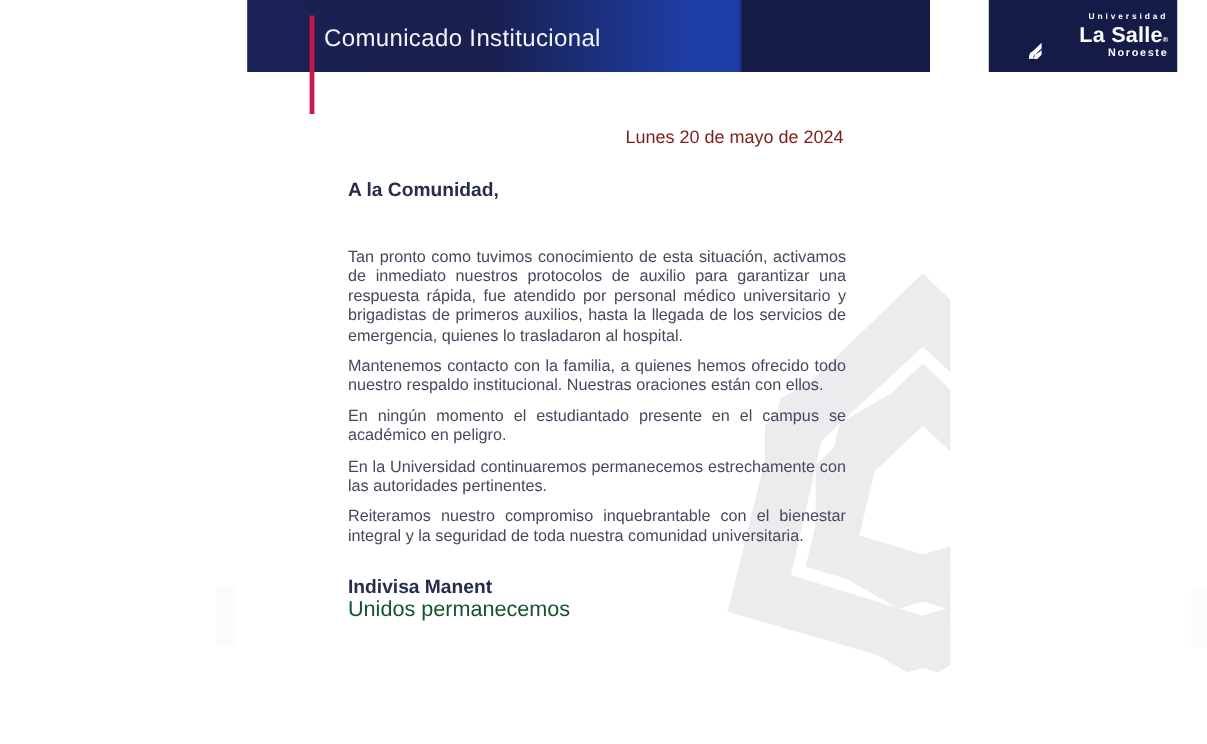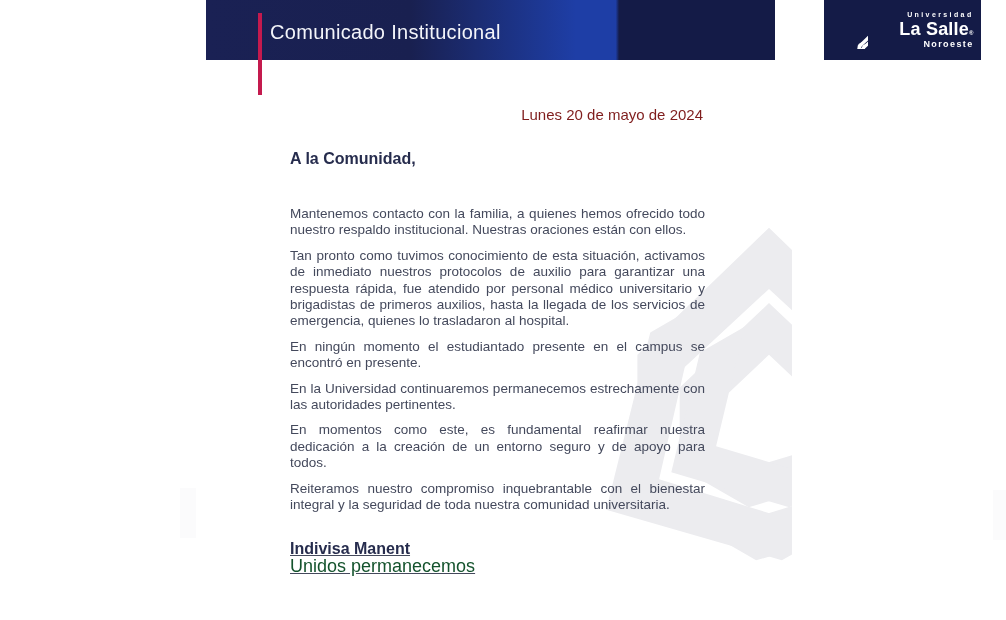--- a/index.html
+++ b/index.html
@@ -60,21 +60,21 @@
     line-height: 17px; margin-bottom: 27px; padding-right: 2px;
   }
   .salutation {
     font-size: 16px; font-weight: bold; color: #262c4d;
     line-height: 18px; margin-bottom: 38px;
   }
   .paragraphs p {
     font-size: 13.5px; line-height: 16.4px; text-align: justify;
     margin-bottom: 9px; color: #44495c;
   }
-  .closing { margin-top: 26px; text-decoration: underline; }
+  .closing { margin-top: 26px; }
   .closing-motto {
     font-size: 16px; font-weight: bold; color: #262c4d; line-height: 18px;
   }
   .closing-sub { font-size: 18px; color: #14532d; line-height: 16px; }
 
   
   .artifact { position: absolute; background: #fbfbfc; }
   .artifact.left  { left: 180px; top: 488px; width: 16px; height: 50px; }
   .artifact.right { left: 993px; top: 490px; width: 13px; height: 50px; }
 </style>
@@ -126,25 +126,24 @@
       </div>
     </div>
   </div>
 
   <div class="red-rule"></div>
 
   <div class="content">
     <div class="date">Lunes 20 de mayo de 2024</div>
     <div class="salutation">A la Comunidad,</div>
     <div class="paragraphs">
+        <p>Tan pronto como tuvimos conocimiento de esta situación, activamos de inmediato nuestros protocolos de auxilio para garantizar una respuesta rápida, fue atendido por personal médico universitario y brigadistas de primeros auxilios, hasta la llegada de los servicios de emergencia, quienes lo trasladaron al hospital.</p>
         <p>Mantenemos contacto con la familia, a quienes hemos ofrecido todo nuestro respaldo institucional. Nuestras oraciones están con ellos.</p>
-        <p>Tan pronto como tuvimos conocimiento de esta situación, activamos de inmediato nuestros protocolos de auxilio para garantizar una respuesta rápida, fue atendido por personal médico universitario y brigadistas de primeros auxilios, hasta la llegada de los servicios de emergencia, quienes lo trasladaron al hospital.</p>
-        <p>En ningún momento el estudiantado presente en el campus se encontró en presente.</p>
+        <p>En ningún momento el estudiantado presente en el campus se académico en peligro.</p>
         <p>En la Universidad continuaremos permanecemos estrechamente con las autoridades pertinentes.</p>
-        <p>En momentos como este, es fundamental reafirmar nuestra dedicación a la creación de un entorno seguro y de apoyo para todos.</p>
         <p>Reiteramos nuestro compromiso inquebrantable con el bienestar integral y la seguridad de toda nuestra comunidad universitaria.</p>
       </div>
     <div class="closing">
       <div class="closing-motto">Indivisa Manent</div>
       <div class="closing-sub">Unidos permanecemos</div>
     </div>
   </div>
 
 </div>
 

